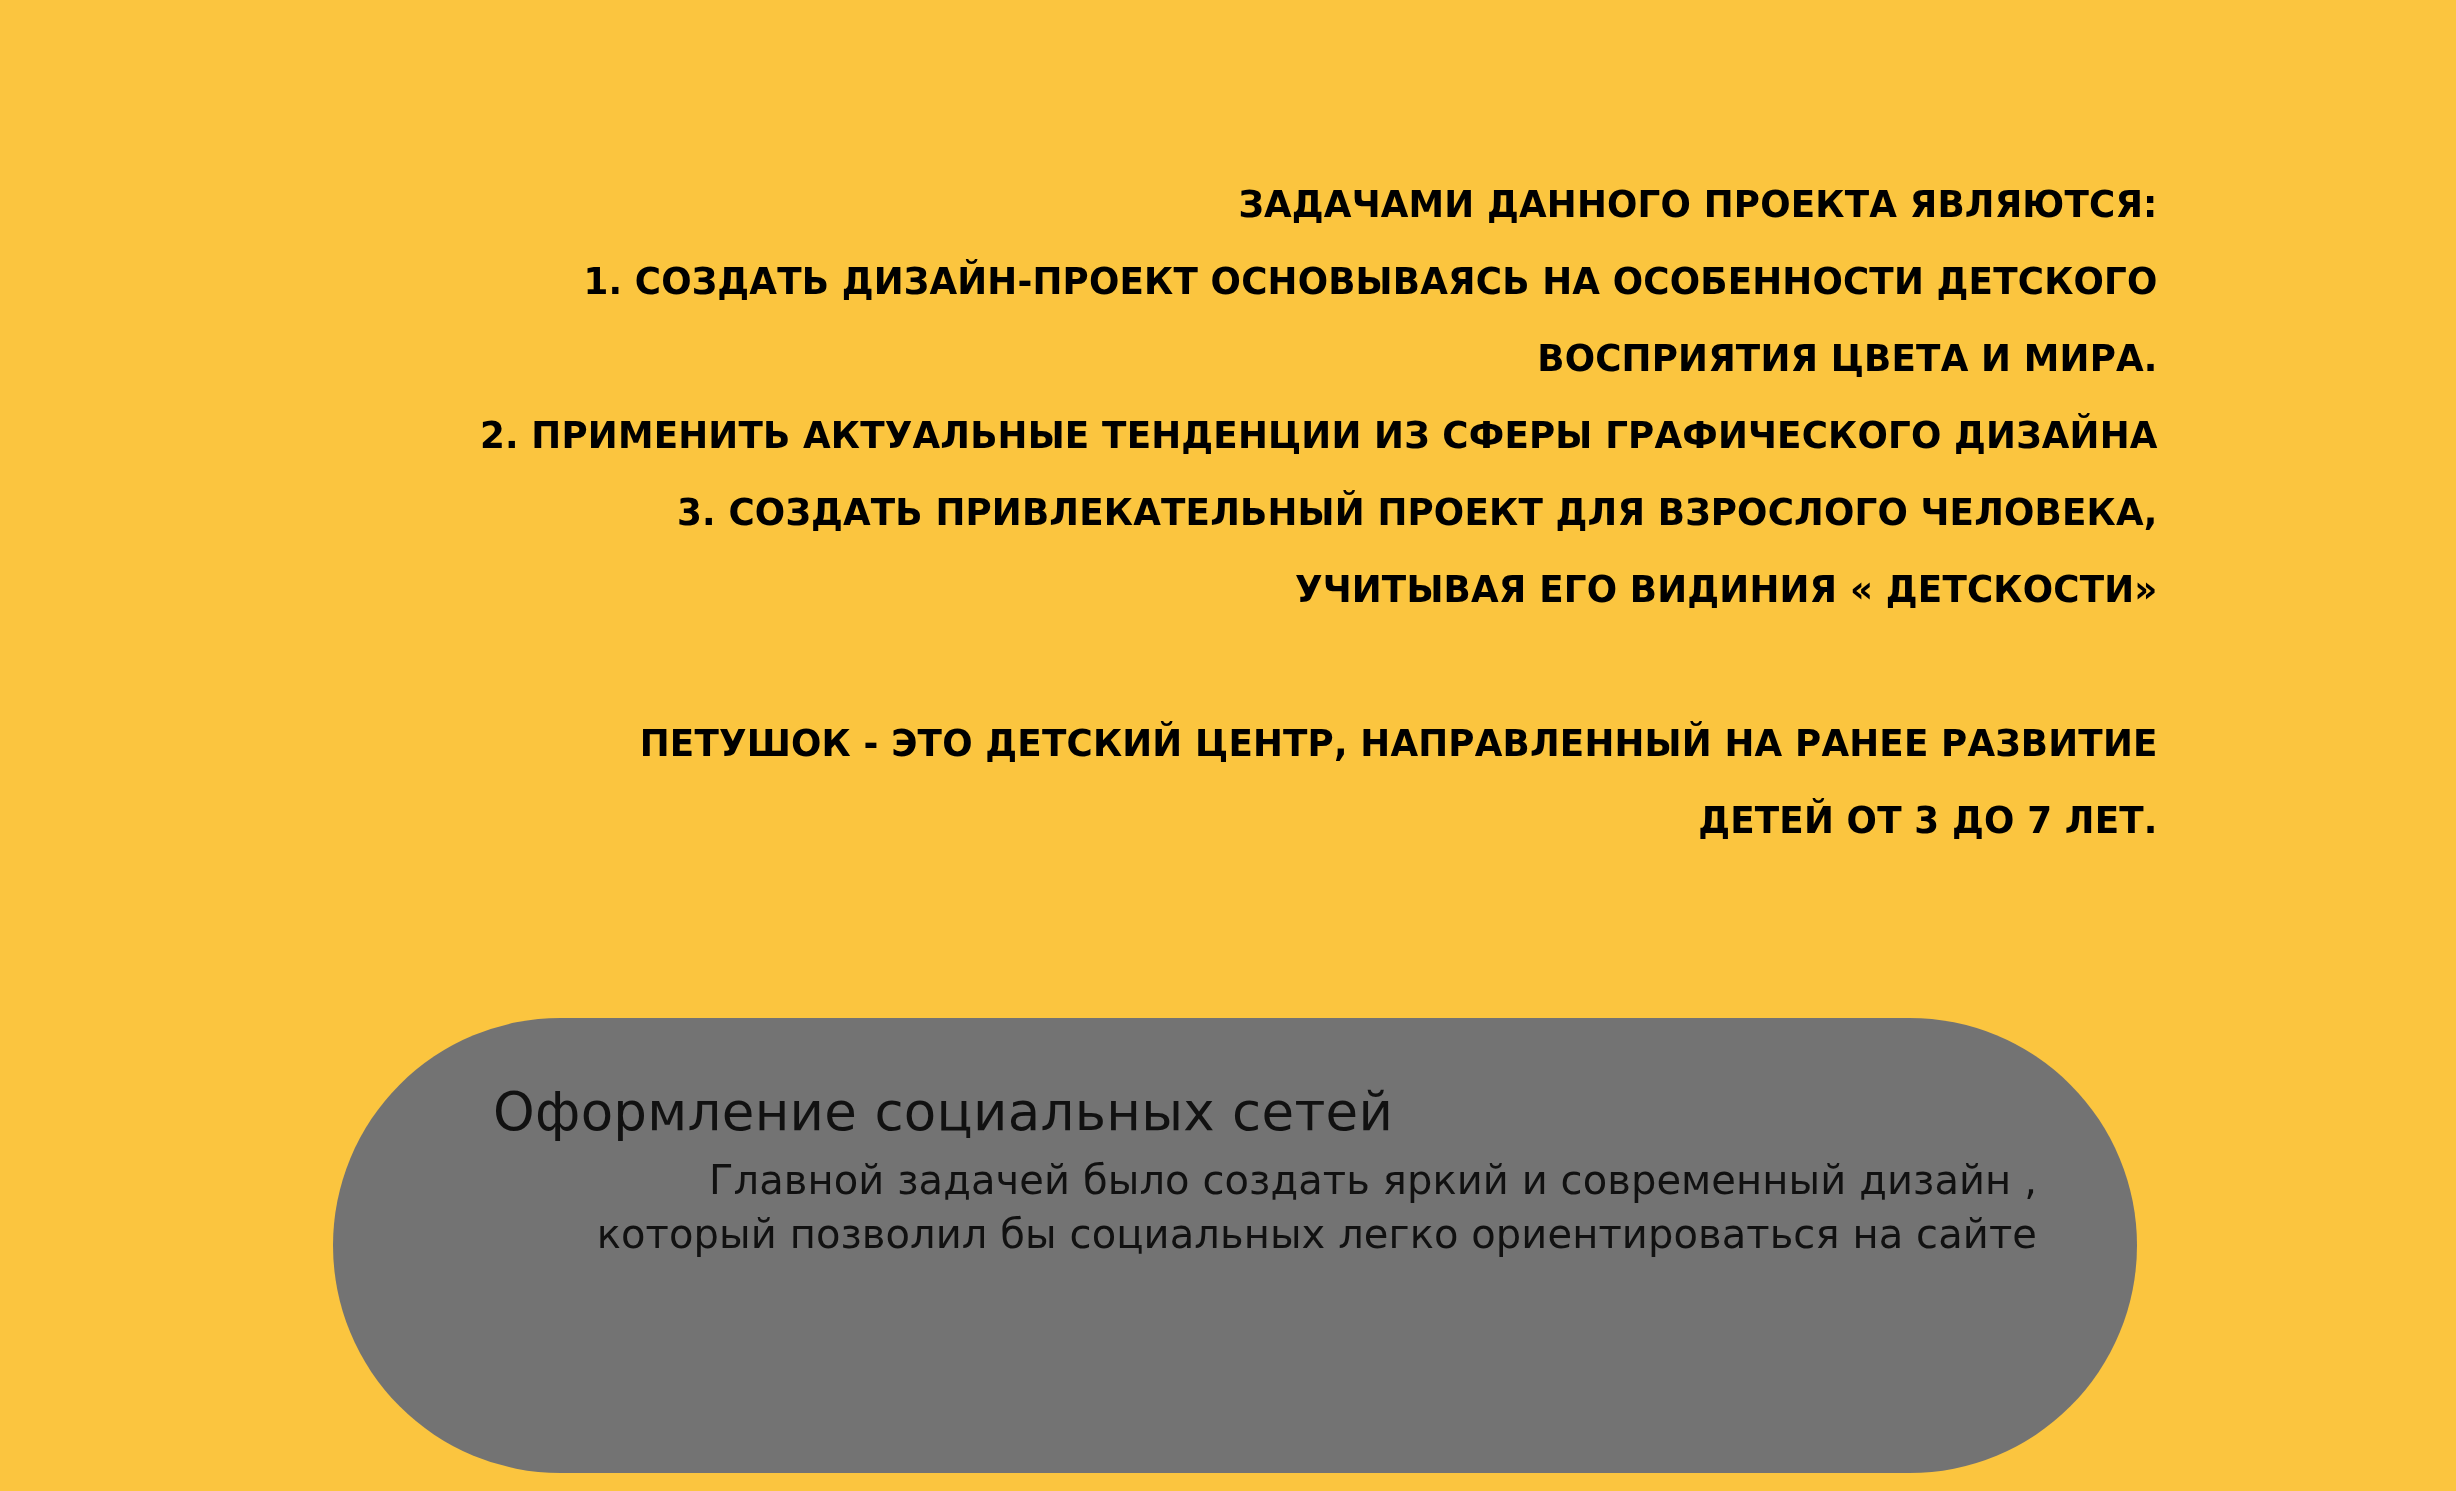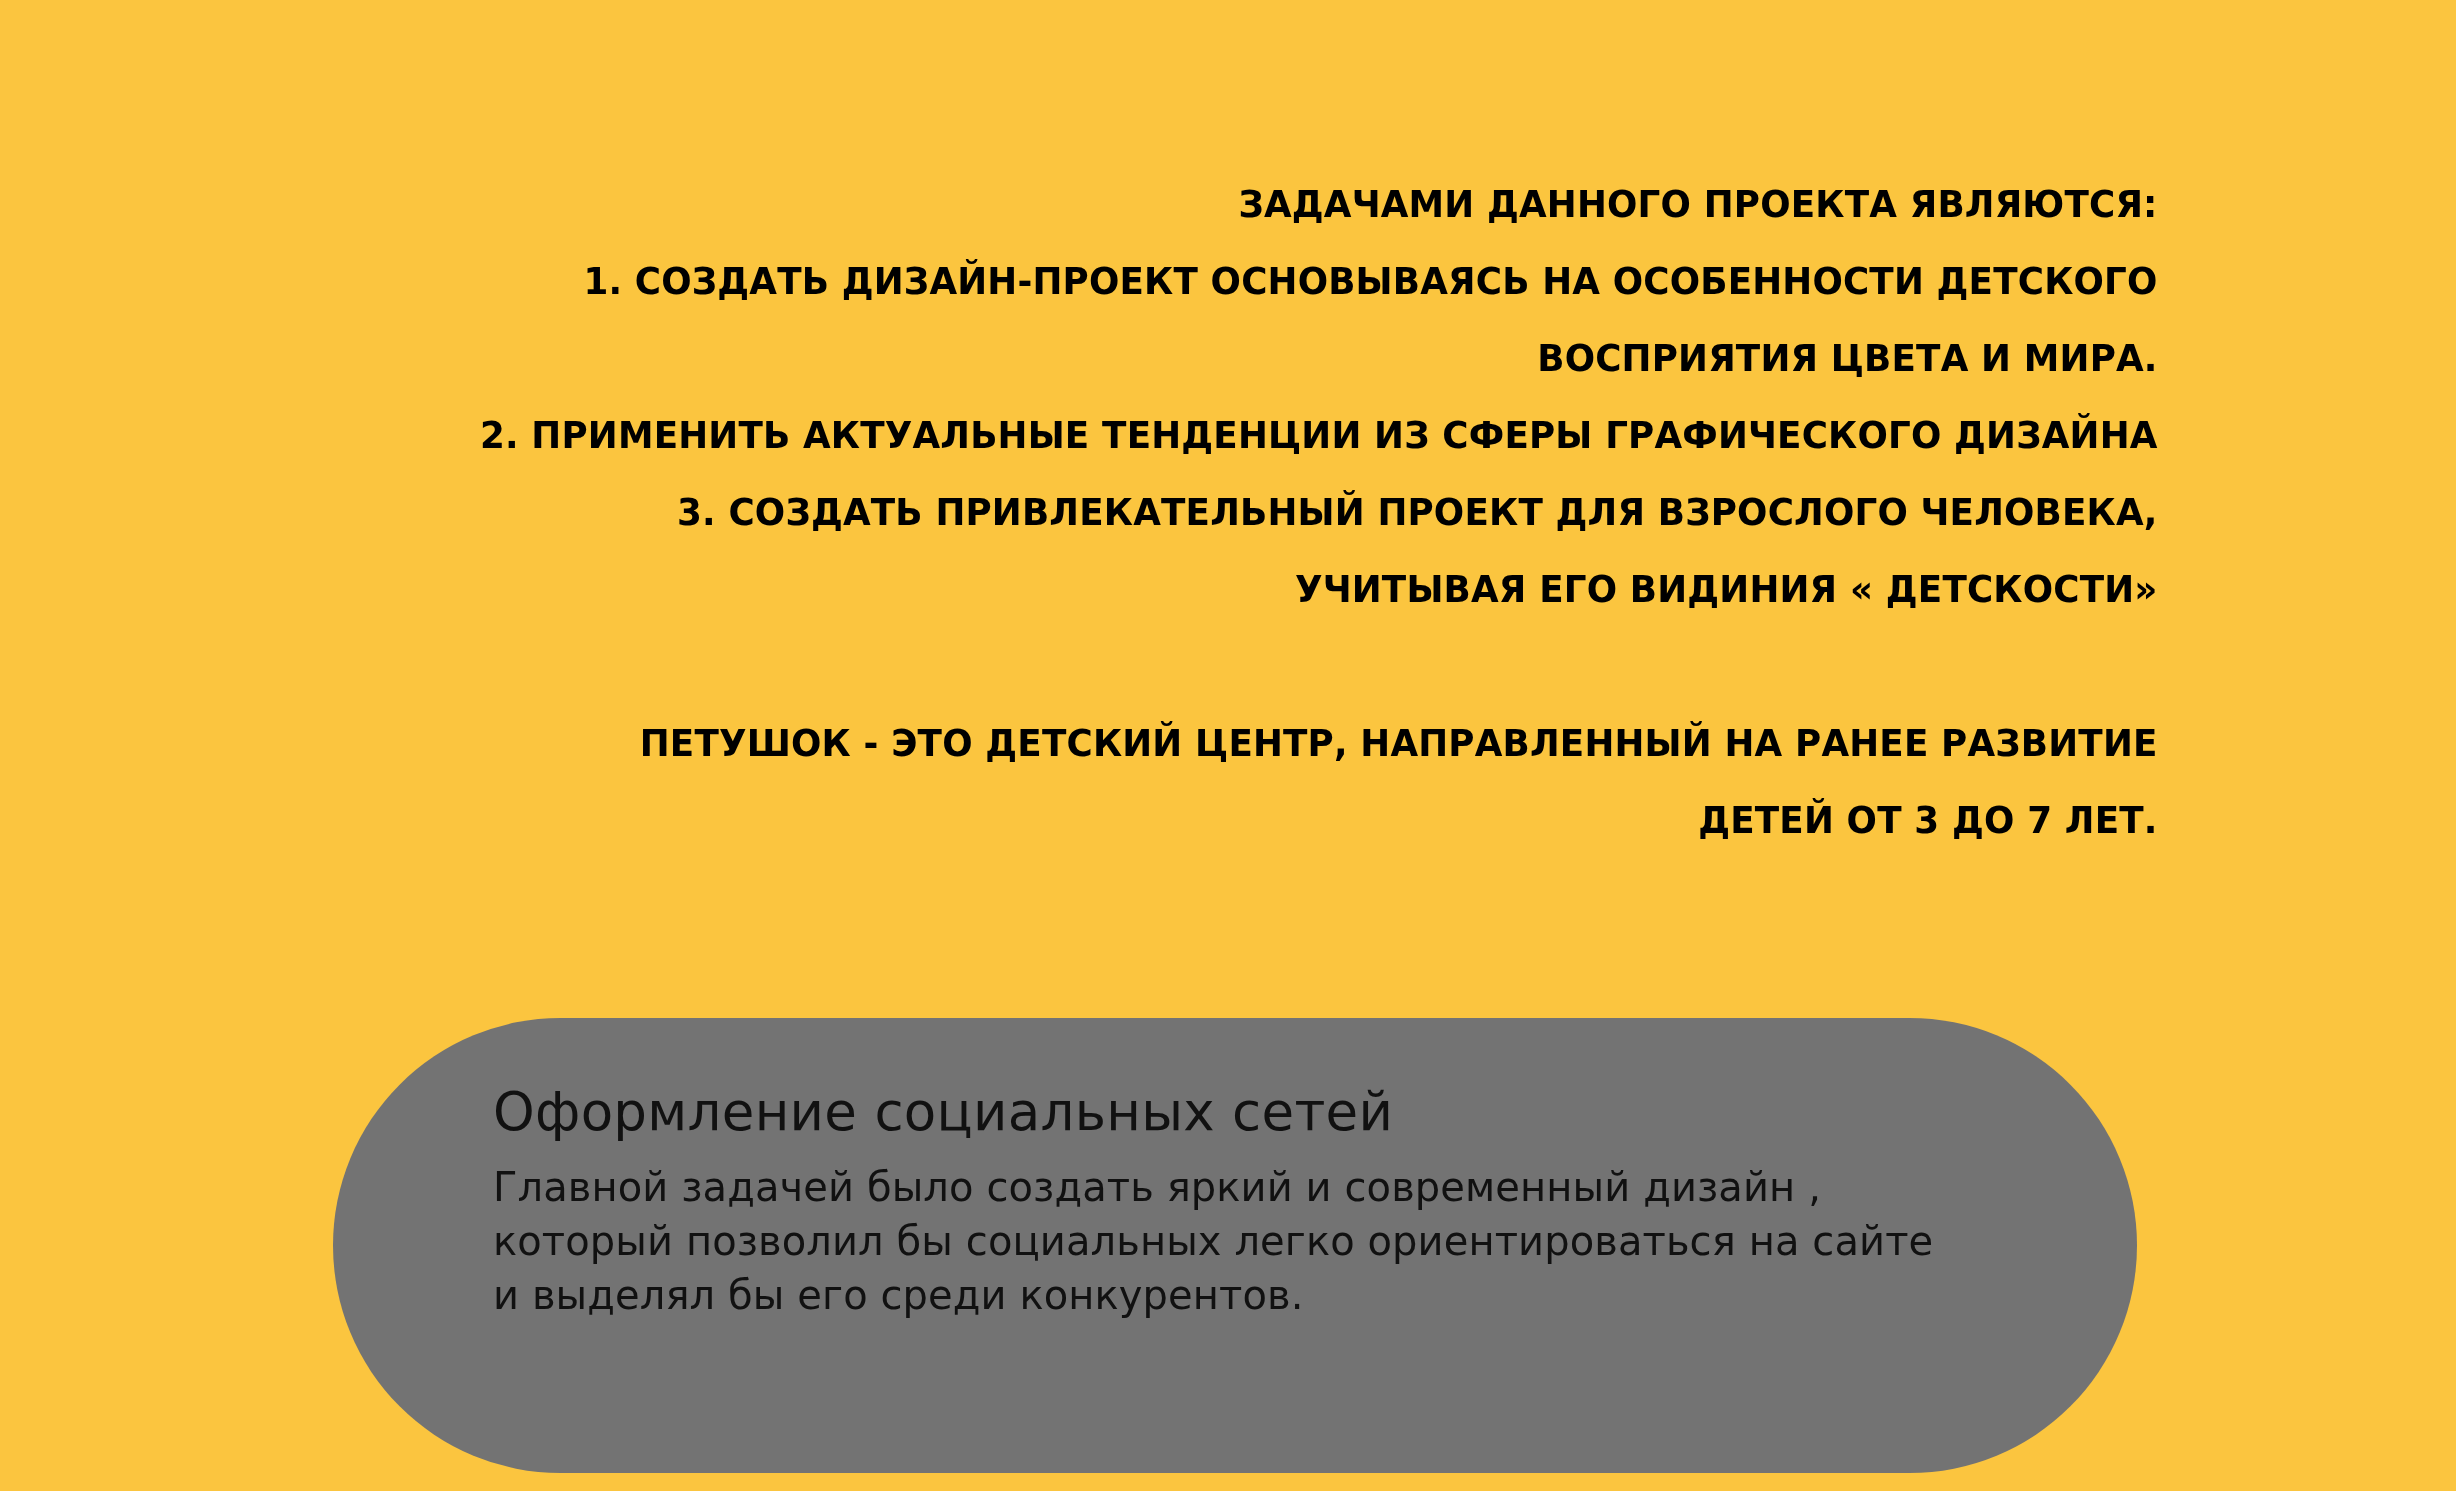--- a/index.html
+++ b/index.html
@@ -68,21 +68,22 @@
     font-family: "DejaVu Sans", "Liberation Sans", sans-serif;
     font-weight: 400;
     font-size: 53px;
     line-height: 69px;
     color: #111111;
     letter-spacing: 0.3px;
     white-space: nowrap;
   }
 
   .promo-body {
-    margin-top: 14px;
+    margin-top: 7px;
+    text-align: right;
   }
 
   .promo-body-line {
     font-family: "DejaVu Sans", "Liberation Sans", sans-serif;
     font-weight: 400;
     font-size: 40px;
     line-height: 54px;
     color: #111111;
     letter-spacing: 0.1px;
     white-space: nowrap;
@@ -103,19 +104,18 @@
     <div class="tasks-line spacer-before">ПЕТУШОК - ЭТО ДЕТСКИЙ ЦЕНТР, НАПРАВЛЕННЫЙ НА РАНЕЕ РАЗВИТИЕ</div>
     <div class="tasks-line">ДЕТЕЙ ОТ 3 ДО 7 ЛЕТ.</div>
   </div>
 
   <div class="promo-card">
     <div class="promo-inner">
       <div class="promo-title">Оформление социальных сетей</div>
       <div class="promo-body">
         <div class="promo-body-line">Главной задачей было создать яркий и современный дизайн ,</div>
         <div class="promo-body-line">который позволил бы социальных легко ориентироваться на сайте</div>
-        <div class="promo-body-line">и выделял бы его среди конкурентов.</div>
       </div>
     </div>
   </div>
 
 </div>
 
 
 </body></html>

